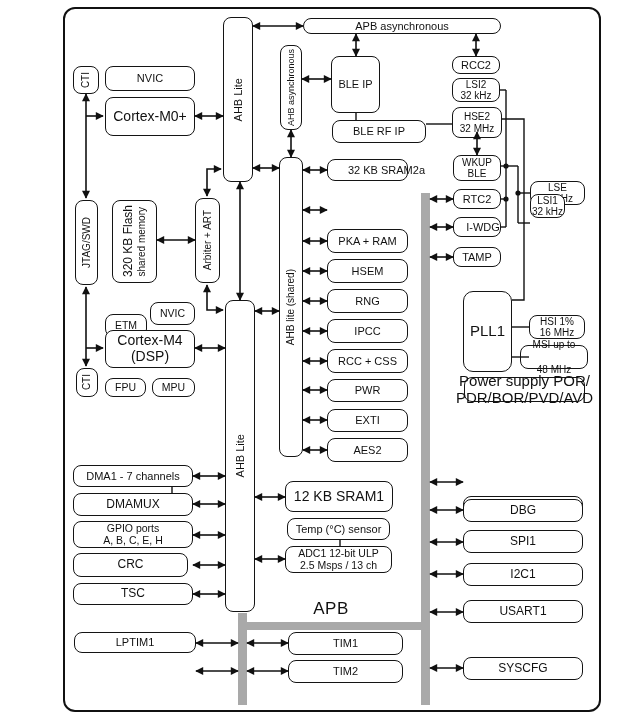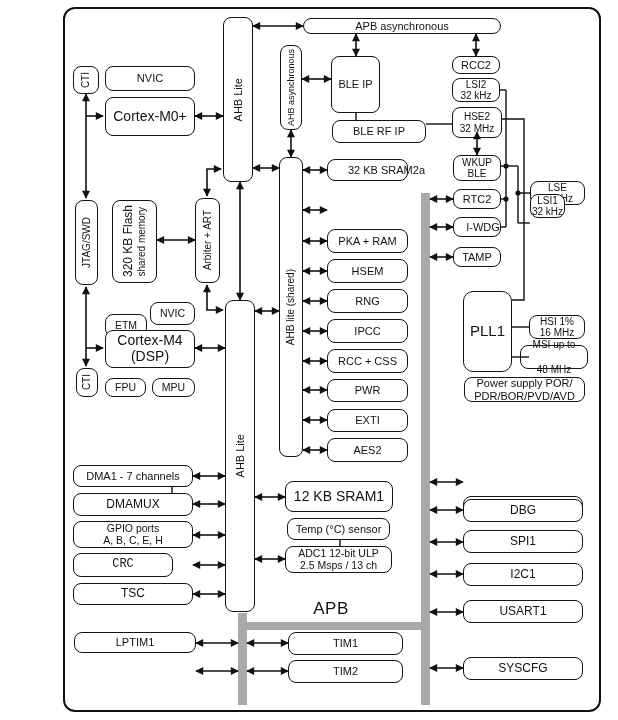--- a/index.html
+++ b/index.html
@@ -5,21 +5,21 @@
   html,body{margin:0;padding:0;background:#fff;}
   #stage{position:relative;width:618px;height:720px;background:#fff;overflow:hidden;
          font-family:"Liberation Sans","DejaVu Sans",sans-serif;color:#111;}
   .outer{position:absolute;border:2.2px solid #111;border-radius:12px;background:#fff;z-index:1;}
   .box{position:absolute;background:#fff;border:1.5px solid #141414;border-radius:8px;
        display:flex;align-items:center;justify-content:center;flex-direction:column;
        text-align:center;font-size:11px;line-height:1.12;box-sizing:border-box;z-index:10;}
   .box span{display:block;white-space:nowrap;}
   .v{writing-mode:vertical-rl;transform:rotate(180deg);white-space:nowrap;}
   .row{flex-direction:row;gap:1px;}
-  .fs9{font-size:9px;}  .fs95{font-size:11px;} .fs10{font-size:10px;} .fs105{font-size:10.5px;}
+  .fs9{font-size:9px;}  .fs95{font-size:15px;} .fs10{font-size:10px;} .fs105{font-size:10.5px;}
   .fs12{font-size:12px;} .fs13{font-size:14px;} .fs15{font-size:15px;} 
   .bar{position:absolute;background:#a9a9a9;z-index:5;}
   .floatlbl{position:absolute;z-index:12;display:flex;align-items:center;justify-content:center;}
   svg.wires{position:absolute;left:0;top:0;z-index:30;pointer-events:none;}
 </style>
 </head>
 <body>
 
 <div id="stage">
 
@@ -192,21 +192,21 @@
   <div class="box" style="left:73px;top:465px;width:120px;height:22px;">
       <span>DMA1 - 7 channels</span>
     </div>
   <div class="box" style="left:73px;top:493px;width:120px;height:23px;">
       <span class="fs12">DMAMUX</span>
     </div>
   <div class="box" style="left:73px;top:521px;width:120px;height:27px;">
     <span class="fs105">GPIO ports</span>
     <span class="fs105">A, B, C, E, H</span>
   </div>
-  <div class="box" style="left:73px;top:553px;width:100px;height:24px;font-family:Liberation Mono, monospace;">
+  <div class="box" style="left:73px;top:553px;width:115px;height:24px;">
       <span class="fs12">CRC</span>
     </div>
   <div class="box" style="left:73px;top:583px;width:120px;height:22px;">
       <span class="fs12">TSC</span>
     </div>
   <div class="box" style="left:74px;top:632px;width:122px;height:21px;">
       <span>LPTIM1</span>
     </div>
 
   <div class="box" style="left:463px;top:470px;width:120px;height:23px;margin-top:26px;">

